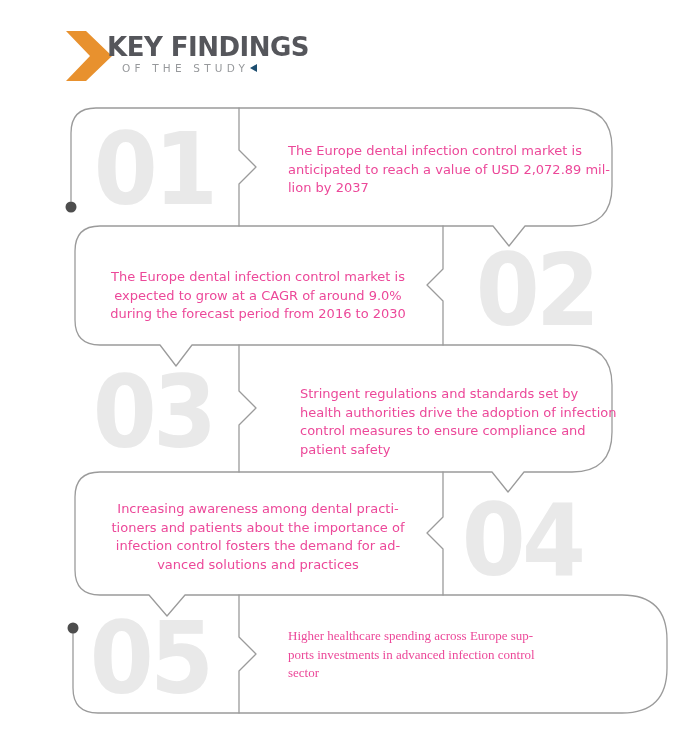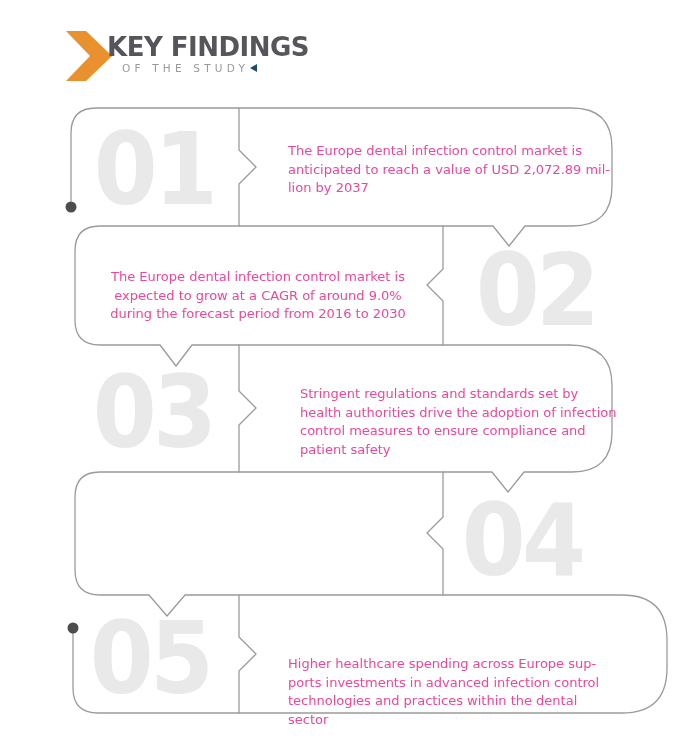--- a/index.html
+++ b/index.html
@@ -106,22 +106,27 @@
 
   <div class="big-number" style="left:153px;top:413px;">03</div>
   <div class="finding-text text-left" style="left:300px;top:385px;">
     <div>Stringent regulations and standards set by</div>
     <div>health authorities drive the adoption of infection</div>
     <div>control measures to ensure compliance and</div>
     <div>patient safety</div>
   </div>
 
   <div class="big-number" style="left:522px;top:541px;">04</div>
+  <div class="finding-text text-center" style="left:80px;top:500px;">
+    <div>Increasing awareness among dental practi-</div>
+    <div>tioners and patients about the importance of</div>
+    <div>infection control fosters the demand for ad-</div>
+    <div>vanced solutions and practices</div>
+  </div>
 
   <div class="big-number" style="left:150px;top:659px;">05</div>
-  <div class="finding-text text-left" style="left:288px;top:655px;">
+  <div class="finding-text text-left" style="left:288px;top:627px;font-family:Liberation Serif, serif;">
     <div>Higher healthcare spending across Europe sup-</div>
     <div>ports investments in advanced infection control</div>
-    <div>technologies and practices within the dental</div>
     <div>sector</div>
   </div>
 
 </div>
 
 </body></html>

